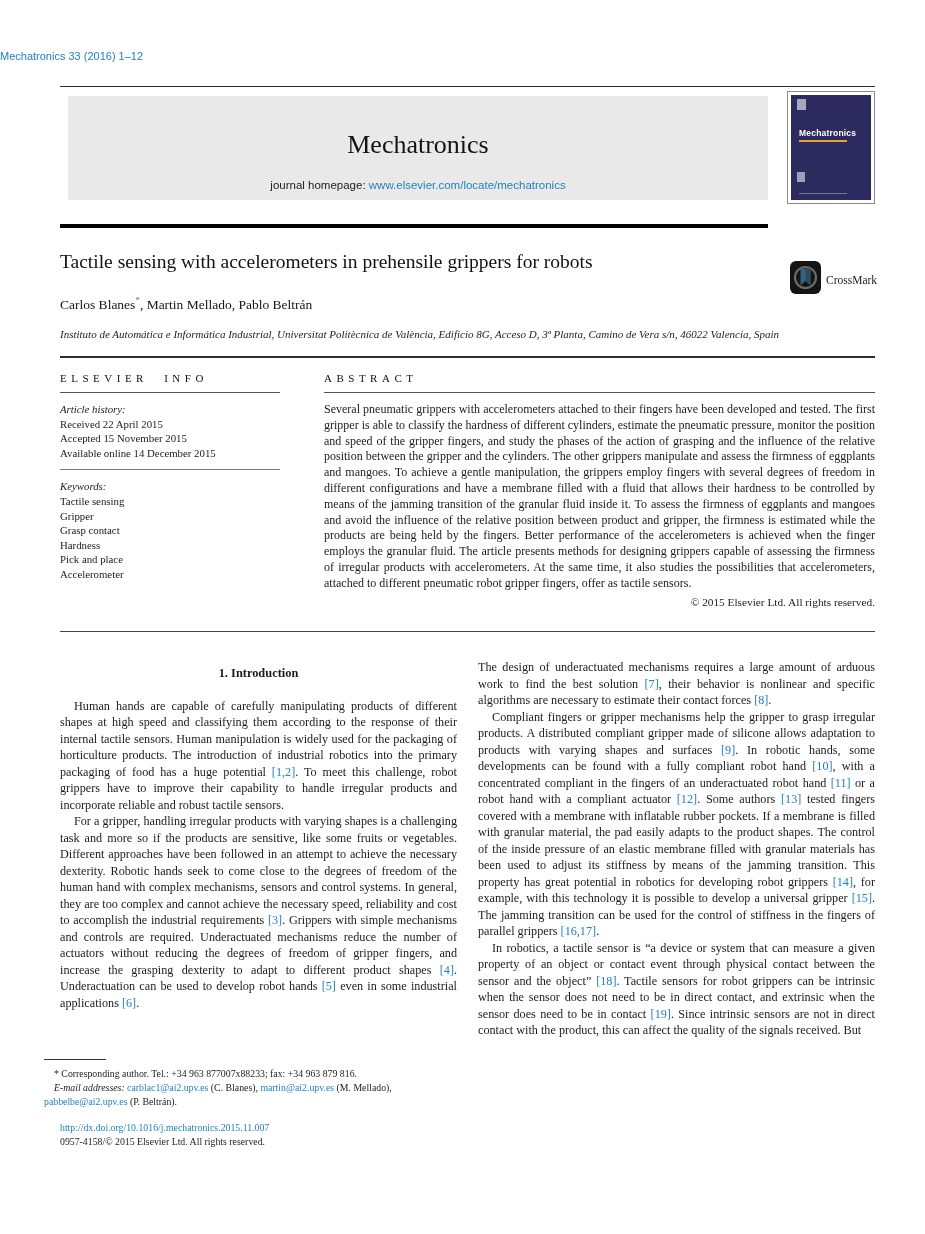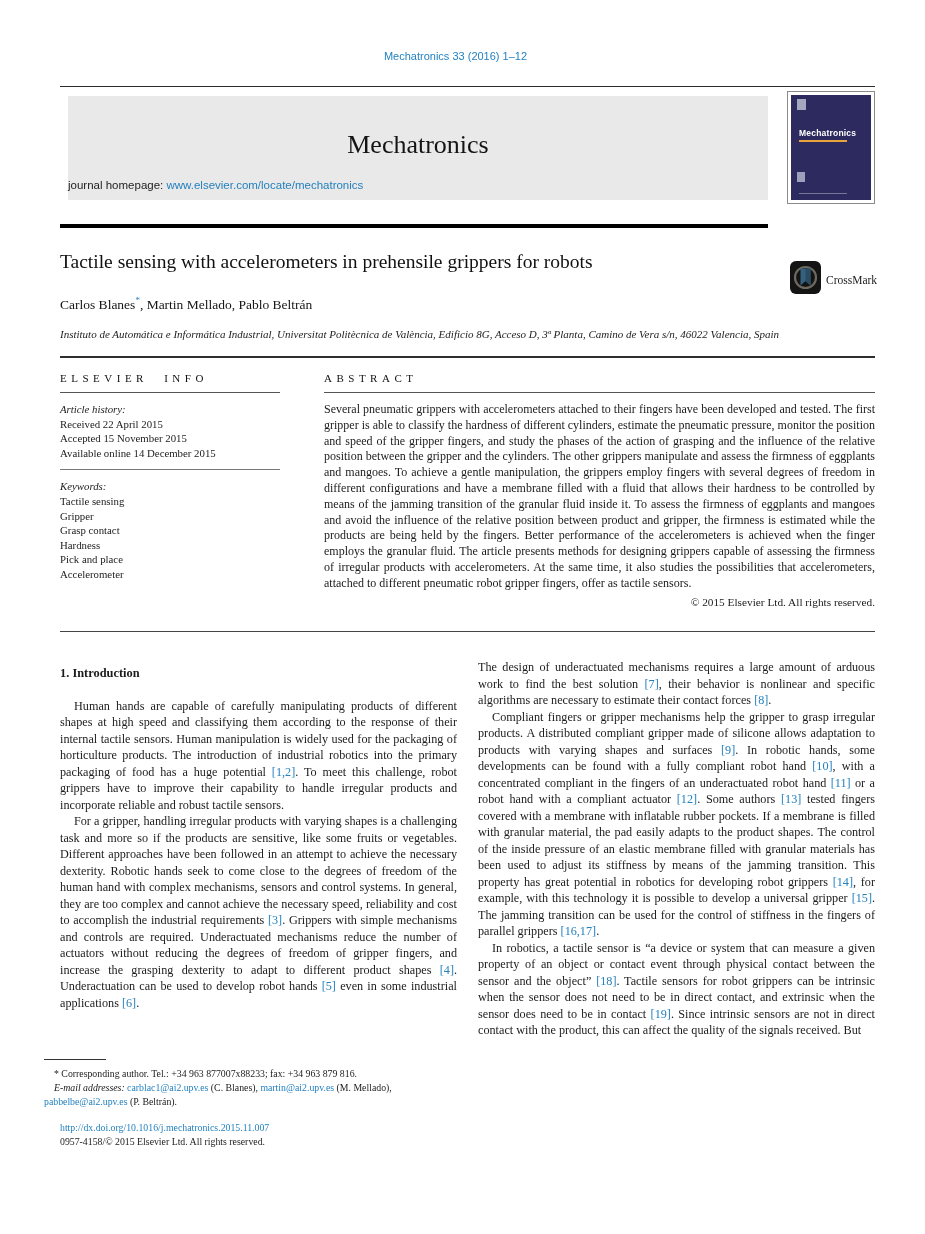--- a/index.html
+++ b/index.html
@@ -4,35 +4,35 @@
 <style>
   html,body{margin:0;padding:0;}
   body{
     width:925px;height:1234px;position:relative;background:#ffffff;
     font-family:"Liberation Serif", serif;color:#1b1b1b;
     -webkit-font-smoothing:antialiased;overflow:hidden;
   }
   .blue{color:#2380bf;}
 
   
-  .journal-ref{position:absolute;top:50px;left:0;width:911px;text-align:center;
+  .journal-ref{position:absolute;top:50px;left:0;width:911px;
     font-family:"Liberation Sans",sans-serif;font-size:11px;color:#2380bf;}
   .rule-top{position:absolute;top:86px;left:60px;width:815px;height:1px;background:#2b2b2b;}
 
   
   .header-row{position:absolute;top:96px;left:60px;width:815px;height:107px;display:flex;}
   .elsevier-block{width:112px;height:107px;position:relative;}
   .elsevier-word{position:absolute;bottom:0;left:0;font-size:18px;letter-spacing:.5px;
     color:#ee7c17;font-family:"Liberation Serif",serif;font-weight:bold;}
   .header-box{flex:1;margin-left:8px;background:#e9e9e9;position:relative;height:104px;}
   .contents-line{position:absolute;top:7px;left:0;width:100%;text-align:center;
     font-family:"Liberation Sans",sans-serif;font-size:11.5px;color:#222;}
   .journal-title{position:absolute;top:34px;left:0;width:100%;text-align:center;
     font-size:26px;color:#141414;}
-  .homepage-line{position:absolute;bottom:9px;left:0;width:100%;text-align:left;
+  .homepage-line{position:absolute;bottom:9px;left:0;width:100%;text-align:center;
     font-family:"Liberation Sans",sans-serif;font-size:11.5px;color:#222;}
   .cover-thumb{width:88px;height:113px;margin-left:19px;margin-top:-5px;background:#fff;
     border:1px solid #8a8a8a;box-sizing:border-box;padding:3px;}
   .cover-inner{width:100%;height:100%;background:#2c2a5e;position:relative;}
   .cover-title{position:absolute;top:33px;left:8px;color:#fff;
     font-family:"Liberation Sans",sans-serif;font-size:8.5px;font-weight:bold;letter-spacing:.2px;}
   .cover-sub{position:absolute;top:45px;left:8px;width:48px;height:2px;background:#e8a33d;}
   .cover-glyph-top{position:absolute;top:4px;left:6px;width:9px;height:11px;background:#cfd3e2;opacity:.75;}
   .cover-glyph-bottom{position:absolute;bottom:18px;left:6px;width:8px;height:10px;background:#cfd3e2;opacity:.7;}
   .cover-footline{position:absolute;bottom:6px;left:8px;width:60%;height:1px;background:#aab;opacity:.6;}
@@ -60,21 +60,21 @@
   .info-rule{height:1px;background:#777;margin:9px 0;}
   .abstract-text{font-size:12px;line-height:15.8px;text-align:justify;color:#1b1b1b;}
   .copyright{font-size:11.3px;text-align:right;margin-top:4px;color:#1b1b1b;}
 
   .rule-low{position:absolute;top:631px;left:60px;width:815px;height:1px;background:#444;}
 
   
   .col{position:absolute;top:659px;width:397px;font-size:12.2px;line-height:16.5px;text-align:justify;}
   .col-left{left:60px;}
   .col-right{left:478px;}
-  .sec-heading{font-size:12.4px;font-weight:bold;margin:6px 0 16px 0;text-align:left;}
+  .sec-heading{font-size:12.4px;font-weight:bold;margin:6px 0 16px 0;text-align:center;}
   .para{text-indent:14px;margin:0;}
   .para.no-indent{text-indent:0;}
 
   
   .footnote{position:absolute;top:1059px;left:44px;width:402px;font-size:9.8px;line-height:13.8px;color:#1b1b1b;}
   .fn-rule{width:62px;height:1px;background:#333;margin-bottom:7px;}
   .fn-line{text-indent:10px;}
   .fn-emails{text-indent:10px;}
 
   .doi-block{position:absolute;top:1121px;left:60px;font-size:9.8px;line-height:14px;}

